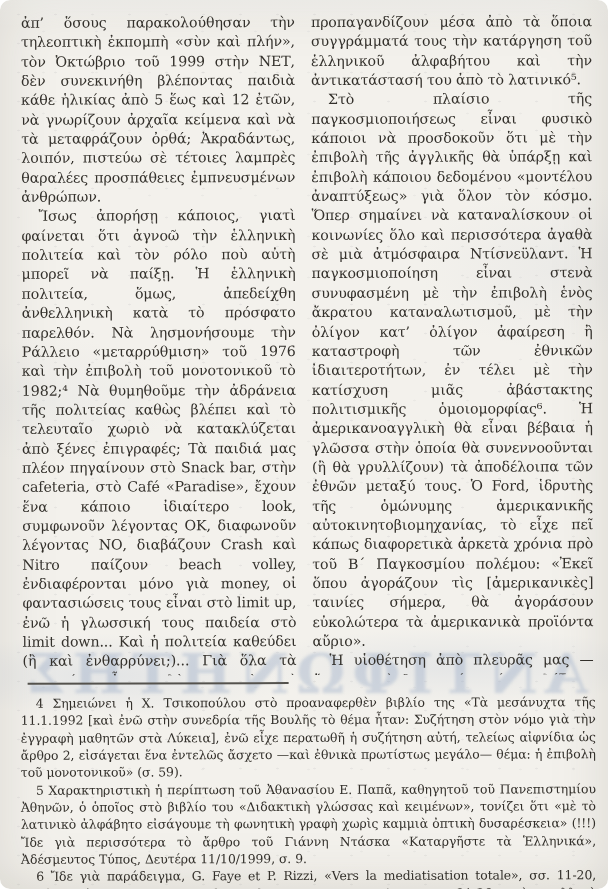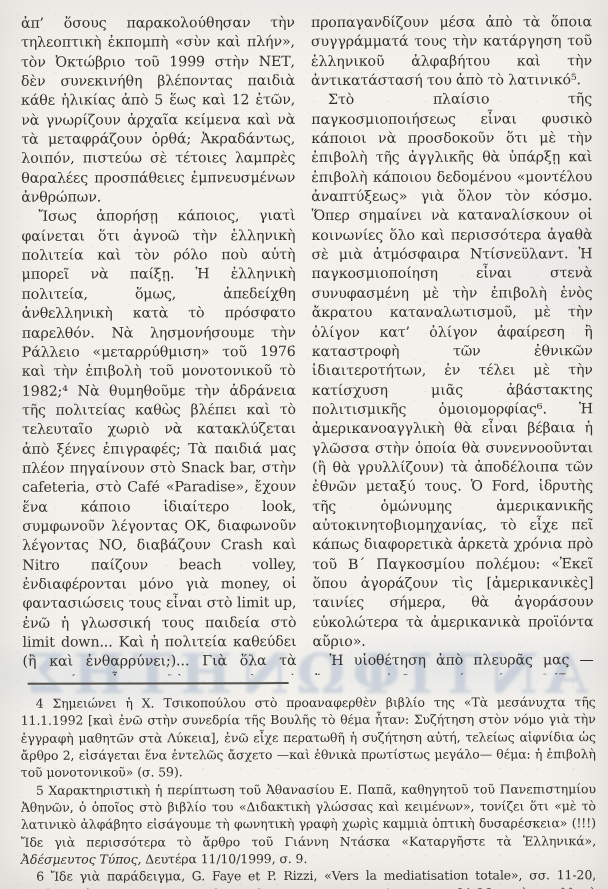--- a/index.html
+++ b/index.html
@@ -10,20 +10,21 @@
     background:
       radial-gradient(ellipse 260px 60px at 18% 76%, rgba(164,180,205,0.20), rgba(164,180,205,0) 70%),
       radial-gradient(ellipse 300px 55px at 75% 75%, rgba(164,180,205,0.18), rgba(164,180,205,0) 70%),
       radial-gradient(ellipse 200px 120px at 92% 30%, rgba(190,196,205,0.14), rgba(190,196,205,0) 70%),
       radial-gradient(ellipse 180px 90px at 8% 45%, rgba(190,196,205,0.12), rgba(190,196,205,0) 70%),
       linear-gradient(180deg, #f8f7f3 0%, #f3f1ec 3%, #f3f1ec 97%, #f1efe9 100%);
     box-shadow: inset 0 0 55px rgba(130,128,118,0.22);
     overflow: hidden;
     font-family: "DejaVu Serif", "Liberation Serif", serif;
     color: #33302b;
+    border-radius: 10px;
   }
   
   .page::after {
     content: "";
     position: absolute; inset: 0;
     background-image:
       radial-gradient(rgba(120,125,135,0.10) 1px, transparent 1.4px),
       radial-gradient(rgba(120,125,135,0.07) 1px, transparent 1.4px);
     background-size: 37px 29px, 53px 41px;
     background-position: 0 0, 17px 11px;
@@ -76,21 +77,21 @@
     position: absolute;
     left: 20px; top: 694px;
     width: 575px;
     z-index: 2;
     text-align: justify;
     font-size: 12.4px;
     line-height: 17.35px;
     letter-spacing: -0.05px;
   }
   .footnotes p { margin: 0; text-indent: 15px; }
-  .italic { font-style: italic; }
+  .italic { }
 </style>
 </head>
 <body>
 
 <div class="page">
 
   <div class="bleed">ΑΝΤΙΦΩΝΗΤΗΣ</div>
 
   <div class="content">
 

